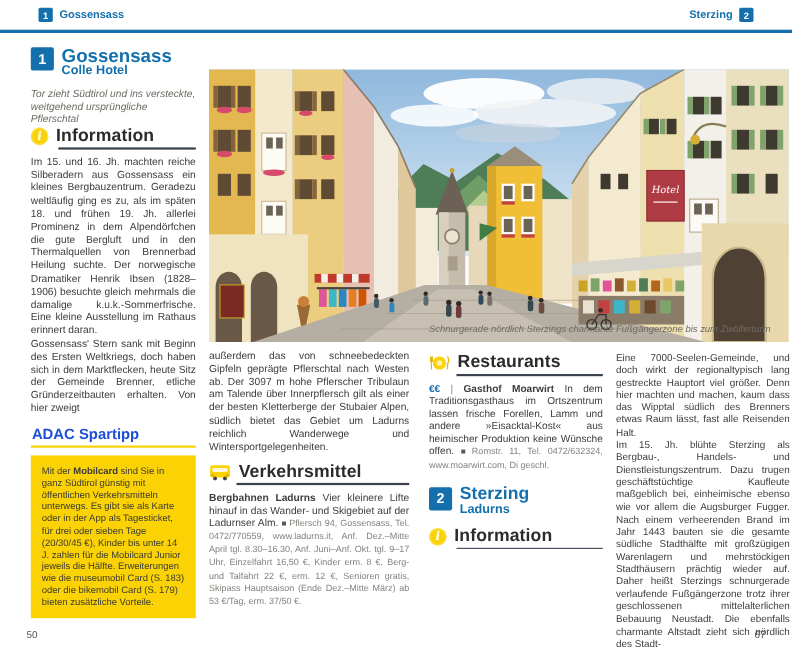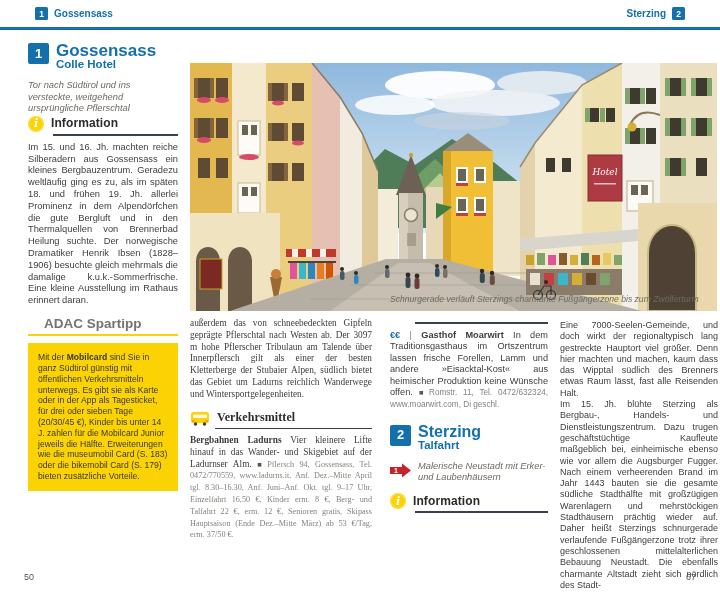--- a/index.html
+++ b/index.html
@@ -15,49 +15,49 @@
     display:flex;align-items:center;gap:6px;}
   .runhead.left{left:35px;}
   .runhead.right{right:35px;}
   .chip{display:flex;align-items:center;justify-content:center;width:13px;height:13px;
     background:#1470ad;color:#fff;font-size:8.5px;font-weight:bold;border-radius:1.5px;flex:none;}
   .toprule{position:absolute;top:27px;left:0;width:720px;height:3px;background:#1470ad;}
 
   
   .col{position:absolute;font-size:9.3px;line-height:11.8px;text-align:justify;}
   #col1{left:28px;top:42px;width:150px;}
-  #col2{left:190px;top:318px;width:182px;font-family:Liberation Serif, serif;}
+  #col2{left:190px;top:318px;width:182px;}
   #col3{left:390px;top:320px;width:158px;font-size:9.2px;line-height:11.6px;}
   #col4{left:560px;top:320px;width:158px;font-size:9px;line-height:11.3px;}
   .col p{margin:0;}
 
   
   .place-head{display:flex;gap:7px;text-align:left;margin-bottom:9px;}
   .place-num{width:21px;height:21px;background:#1470ad;color:#fff;font-weight:bold;font-size:13px;
     display:flex;align-items:center;justify-content:center;border-radius:2px;flex:none;margin-top:1px;}
   .place-title{font-size:17px;font-weight:bold;color:#1470ad;line-height:1.02;}
   .place-sub{font-size:11.5px;font-weight:bold;color:#1470ad;}
   .teaser{font-style:italic;color:#6e6a62;font-size:9.3px;line-height:11.4px;text-align:left;margin:0 0 11px;}
   .teaser-row{display:flex;gap:6px;text-align:left;margin:2px 0 9px;}
 
   
   .sec-head{display:flex;align-items:center;gap:7px;margin:10px 0 0;text-align:left;}
   .sec-head.first{margin-top:2px;}
-  .sec-title{font-weight:bold;font-size:12px;color:#2b2b2b;letter-spacing:.1px;}
+  .sec-title{font-weight:bold;font-size:16px;color:#2b2b2b;letter-spacing:.1px;}
   .sec-rule{height:1.5px;background:#39414d;margin:2px 0 6px 25px;}
 
   .info-icon{width:16px;height:16px;border-radius:50%;background:#fbd304;color:#fff;
     font-family:"DejaVu Serif",serif;font-weight:bold;font-style:italic;font-size:11px;
     display:flex;align-items:center;justify-content:center;flex:none;box-shadow:inset 0 0 0 1.5px #fff3;}
   .addr{color:#85837e;font-size:8.4px;line-height:10.8px;text-align:left;margin:0 0 8px !important;}
   .marker{color:#5a5852;font-size:7.5px;margin-right:2px;}
   .detail{color:#85837e;font-size:8.2px;line-height:10.4px;}
 
   
-  .spartipp-head{font-size:13.5px;font-weight:bold;color:#737373;text-align:left;margin:11px 16px 4px;}
+  .spartipp-head{font-size:13.5px;font-weight:bold;color:#1d4ed8;text-align:left;margin:11px 1px 4px;}
   .spartipp-rule{height:2.5px;background:#fbd304;margin-bottom:7px;}
   .spartipp-box{background:#fbd304;color:#3a3a36;padding:9px 10px;font-size:8.6px;line-height:10.8px;text-align:left;}
 
   
   .photo{position:absolute;left:190px;top:40px;width:541px;height:248px;overflow:hidden;margin-top:23px;}
   .photo svg{display:block;}
   .caption{position:absolute;left:390px;top:294px;width:327px;font-style:italic;
     color:#6e6b64;font-size:8.6px;text-align:left;}
 
   .pageno{position:absolute;bottom:12px;font-size:9px;color:#55534e;}
@@ -301,39 +301,40 @@
         <circle cx="166" cy="210" r="2" fill="#2f2a26"></circle>
           <rect x="164" y="212" width="4.5" height="9" rx="2" fill="#2e86c1"></rect>
       </g>
 
       <circle cx="348" cy="232" r="4.5" fill="none" stroke="#333" stroke-width="1.2"></circle>
       <circle cx="361" cy="232" r="4.5" fill="none" stroke="#333" stroke-width="1.2"></circle>
       <path d="M348,232 l6,-9 h7 l0,9" stroke="#333" stroke-width="1.2" fill="none"></path>
       <circle cx="356" cy="219" r="2" fill="#2f2a26"></circle>
     </svg>
   </div>
-  <div class="caption">Schnurgerade verläuft Sterzings charmante Fußgängerzone bis zum Zwölferturm</div>
+  <div class="caption">Schnurgerade nördlich Sterzings charmante Fußgängerzone bis zum Zwölferturm</div>
 
   <div class="col" id="col1">
     <div class="place-head">
       <div class="place-num">1</div>
       <div>
         <div class="place-title">Gossensass</div>
         <div class="place-sub">Colle Hotel</div>
       </div>
     </div>
-    <p class="teaser">Tor nach Südtirol und ins versteckte, weitgehend ursprüngliche Pflerschtal</p>
+    <p class="teaser">Tor zieht Südtirol und ins versteckte, weitgehend ursprüngliche Pflerschtal</p>
 
     <div class="sec-head first">
       <div class="info-icon">i</div>
       <span class="sec-title">Information</span>
     </div>
     <div class="sec-rule"></div>
 
     <p>Im 15. und 16. Jh. machten reiche Silberadern aus Gossensass ein kleines Bergbauzentrum. Geradezu weltläufig ging es zu, als im späten 18. und frühen 19. Jh. allerlei Prominenz in dem Alpendörfchen die gute Bergluft und in den Thermalquellen von Brennerbad Heilung suchte. Der norwegische Dramatiker Henrik Ibsen (1828–1906) besuchte gleich mehrmals die damalige k.u.k.-Sommerfrische. Eine kleine Ausstellung im Rathaus erinnert daran.</p>
+    <p>Gossensass' Stern sank mit Beginn des Ersten Weltkriegs, doch haben sich in dem Marktflecken, heute Sitz der Gemeinde Brenner, etliche Gründerzeitbauten erhalten. Von hier zweigt</p>
 
     <div class="spartipp-head">ADAC Spartipp</div>
     <div class="spartipp-rule"></div>
     <div class="spartipp-box">
       <span>Mit der </span><b>Mobilcard</b><span> sind Sie in ganz Südtirol günstig mit öffentlichen Verkehrsmitteln unterwegs. Es gibt sie als Karte oder in der App als Tagesticket, für drei oder sieben Tage (20/30/45 €), Kinder bis unter 14 J. zahlen für die Mobilcard Junior jeweils die Hälfte. Erweiterungen wie die museumobil Card (S. 183) oder die bikemobil Card (S. 179) bieten zusätzliche Vorteile.</span>
       
     </div>
   </div>
 
   <div class="col" id="col2">
@@ -348,36 +349,38 @@
         <rect x="2" y="9" width="2.5" height="2" fill="#e8a800"></rect>
         <rect x="15.5" y="9" width="2.5" height="2" fill="#e8a800"></rect>
       </svg>
       <span class="sec-title">Verkehrsmittel</span>
     </div>
     <div class="sec-rule"></div>
     <p><b>Bergbahnen Ladurns </b><span>Vier kleinere Lifte hinauf in das Wander- und Skigebiet auf der Ladurnser Alm. </span><span class="detail"><span class="marker">■</span><span>Pflersch 94, Gossensass, Tel. 0472/770559, www.ladurns.it, Anf. Dez.–Mitte April tgl. 8.30–16.30, Anf. Juni–Anf. Okt. tgl. 9–17 Uhr, Einzelfahrt 16,50 €, Kinder erm. 8 €, Berg- und Talfahrt 22 €, erm. 12 €, Senioren gratis, Skipass Hauptsaison (Ende Dez.–Mitte März) ab 53 €/Tag, erm. 37/50 €.</span></span></p>
   </div>
 
   <div class="col" id="col3">
+    <div class="sec-head first">
+      <svg class="ico-svg" width="19" height="16" viewBox="0 0 19 16">
+        <circle cx="9.5" cy="8" r="6" fill="#fbd304"></circle>
+        <circle cx="9.5" cy="8" r="2.6" fill="#fdf0b0"></circle>
+        <path d="M1.5,2 v5 M3,2 v5 M2.2,2 v12" stroke="#e8b400" stroke-width="1.1" fill="none"></path>
+        <path d="M16.8,2 c1.2,2 1.2,5 0,7 v5" stroke="#e8b400" stroke-width="1.2" fill="none"></path>
+      </svg>
+      <span class="sec-title">Restaurants</span>
+    </div>
     <div class="sec-rule"></div>
     <p><span class="price">€€</span><span class="sep"> | </span><b>Gasthof Moarwirt </b><span>In dem Traditionsgasthaus im Ortszentrum lassen frische Forellen, Lamm und andere »Eisacktal-Kost« aus heimischer Produktion keine Wünsche offen. </span><span class="detail"><span class="marker">■</span><span>Romstr. 11, Tel. 0472/632324, www.moarwirt.com, Di geschl.</span></span></p>
 
     <div class="place-head" style="margin-top:13px;">
       <div class="place-num">2</div>
       <div>
         <div class="place-title" style="font-size:16px;">Sterzing</div>
-        <div class="place-sub">Talfahrt</div>
+        <div class="place-sub">Ladurns</div>
       </div>
-    </div>
-    <div class="teaser-row">
-      <svg class="ico-svg" width="22" height="15" viewBox="0 0 22 15" style="margin-top:2px;">
-        <polygon points="0,4 12,4 12,0.5 21,7.5 12,14.5 12,11 0,11" fill="#c4232c"></polygon>
-        <text x="6" y="10.2" text-anchor="middle" font-size="7" font-weight="bold" fill="#ffffff" font-family="Liberation Sans, sans-serif">1</text>
-      </svg>
-      <span class="teaser" style="margin:0;">Malerische Neustadt mit Erker- und Laubenhäusern</span>
     </div>
 
     <div class="sec-head">
       <div class="info-icon">i</div>
       <span class="sec-title">Information</span>
     </div>
     <div class="sec-rule"></div>
   </div>
 
   <div class="col" id="col4">

